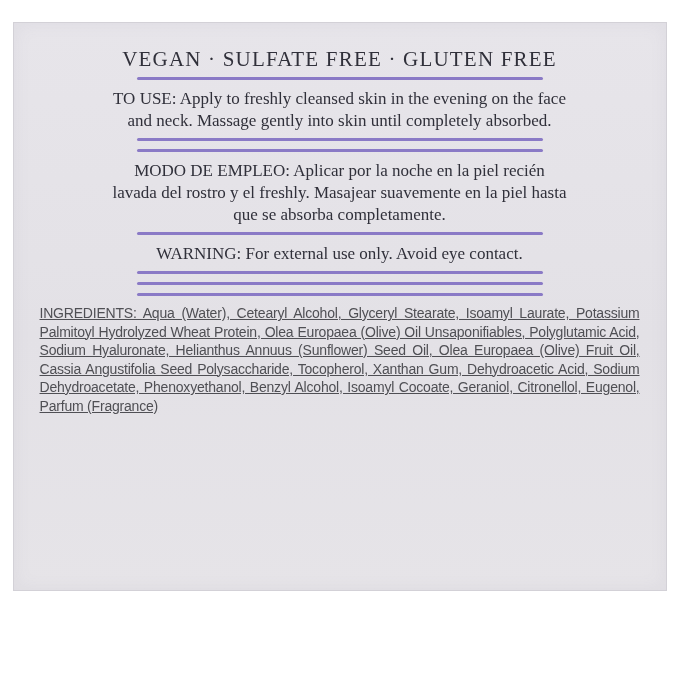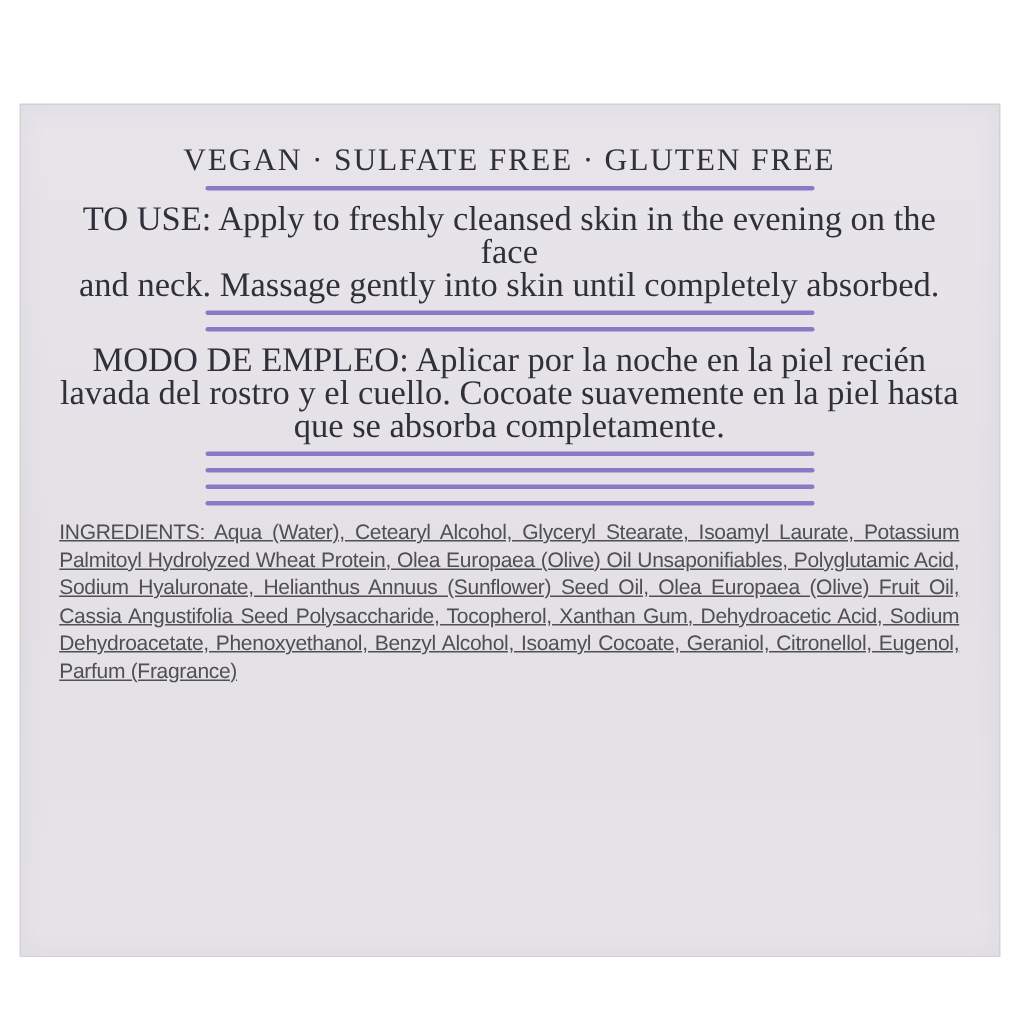--- a/index.html
+++ b/index.html
@@ -13,21 +13,21 @@
   }
   .photo-stage {
     width: 679px;
     height: 679px;
     background: #ffffff;
   }
   .panel {
     box-sizing: border-box;
     width: 654px;
     height: 569px;
-    margin: 69px auto 0;
+    margin: 22px auto 0;
     background: linear-gradient(180deg, #e7e5ea 0%, #e3e1e6 55%, #e6e4e8 100%);
     border: 1px solid #d3d1d7;
     box-shadow: inset 0 0 18px rgba(120,120,135,0.08);
     padding: 24px 26px 14px;
     overflow: hidden;
     text-align: center;
   }
   .claims-heading {
     margin: 0;
     font-size: 21px;
@@ -39,21 +39,21 @@
   .rule {
     width: 406px;
     height: 3px;
     border: none;
     border-radius: 2px;
     background: var(--accent, #8a7ac6);
     margin: 6px auto 8px;
   }
   .serif-block {
     margin: 0 auto;
-    font-size: 23px;
+    font-size: 17px;
     line-height: 22px;
     color: var(--text, #30303a);
     white-space: pre-line;
   }
   .ingredients {
     margin: 3px auto 0;
     width: 600px;
     font-family: "Liberation Sans", sans-serif;
     font-size: 14px;
     line-height: 18.5px;
@@ -76,25 +76,26 @@
 
     <p class="serif-block">TO USE: Apply to freshly cleansed skin in the evening on the face
 and neck. Massage gently into skin until completely absorbed.</p>
 
     <div class="rule"></div>
 
 
     <div class="rule"></div>
 
     <p class="serif-block">MODO DE EMPLEO: Aplicar por la noche en la piel recién
-lavada del rostro y el cuello. Cocoate suavemente en la piel hasta
+lavada del rostro y el freshly. Masajear suavemente en la piel hasta
 que se absorba completamente.</p>
 
     <div class="rule"></div>
 
+    <p class="serif-block">WARNING: For external use only. Avoid eye contact.</p>
 
     <div class="rule"></div>
 
 
     <div class="rule"></div>
 
 
     <div class="rule"></div>
 
     <p class="ingredients">INGREDIENTS: Aqua (Water), Cetearyl Alcohol, Glyceryl Stearate, Isoamyl Laurate, Potassium Palmitoyl Hydrolyzed Wheat Protein, Olea Europaea (Olive) Oil Unsaponifiables, Polyglutamic Acid, Sodium Hyaluronate, Helianthus Annuus (Sunflower) Seed Oil, Olea Europaea (Olive) Fruit Oil, Cassia Angustifolia Seed Polysaccharide, Tocopherol, Xanthan Gum, Dehydroacetic Acid, Sodium Dehydroacetate, Phenoxyethanol, Benzyl Alcohol, Isoamyl Cocoate, Geraniol, Citronellol, Eugenol, Parfum (Fragrance)</p>

